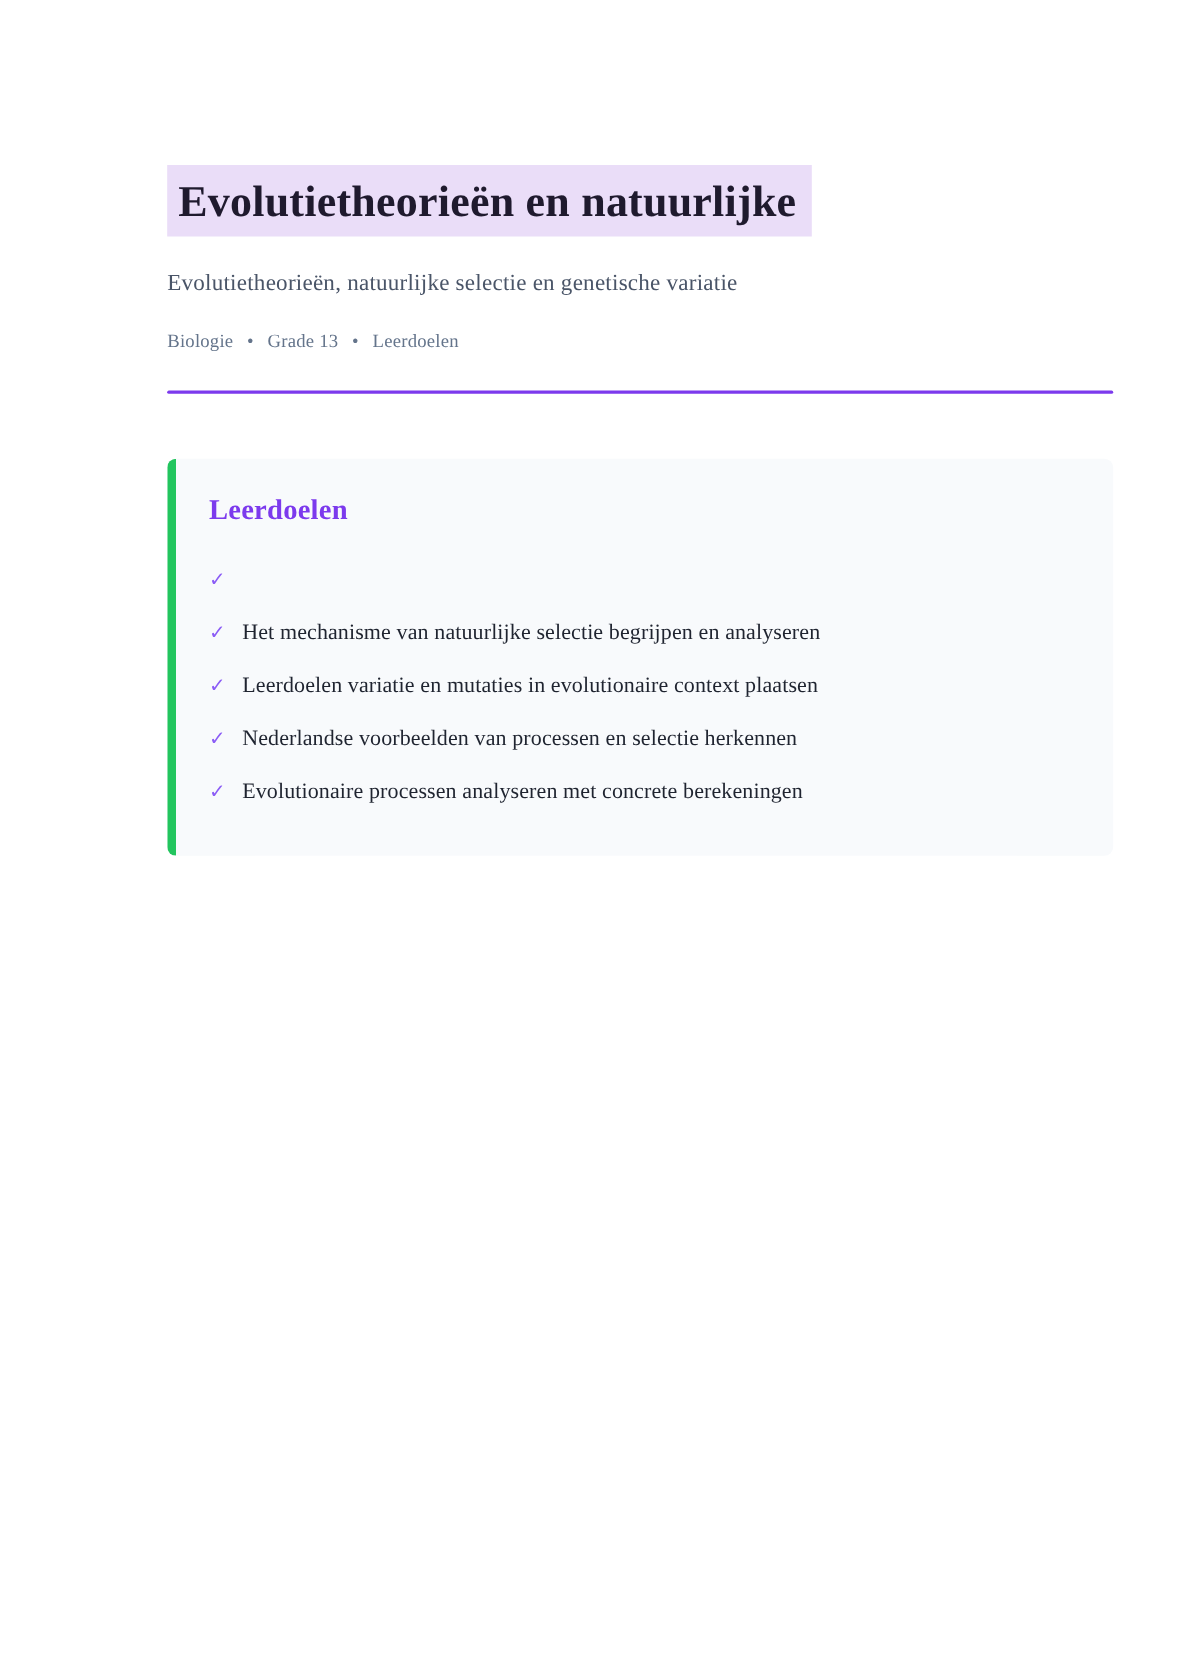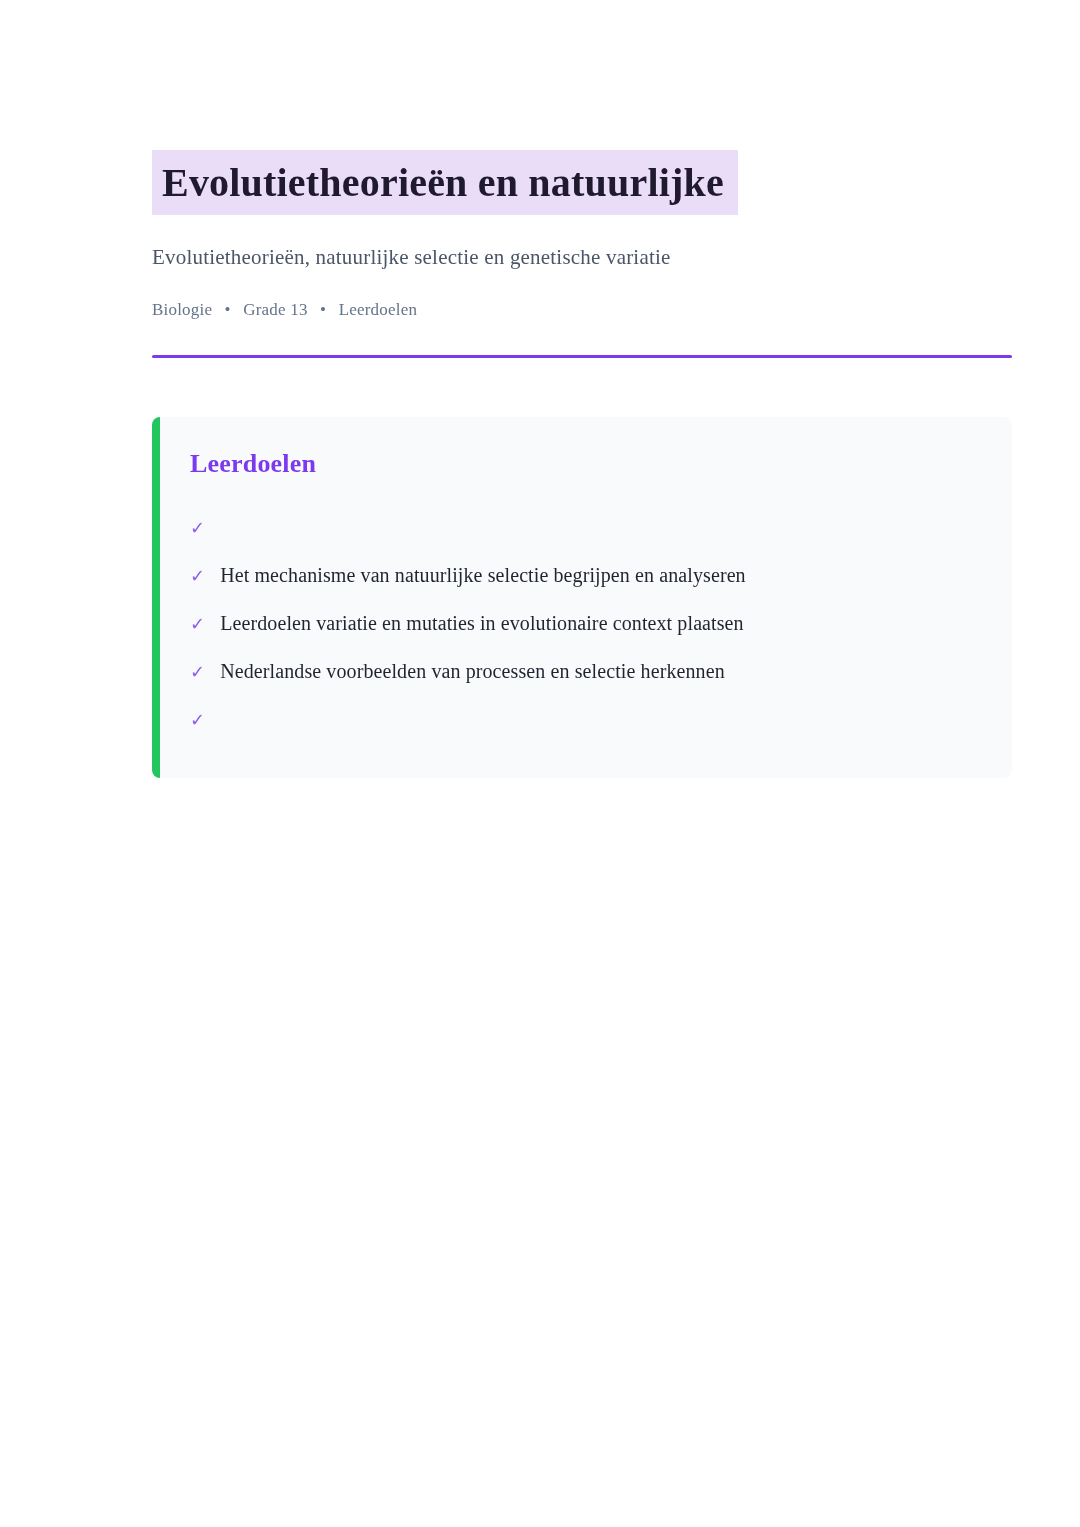--- a/index.html
+++ b/index.html
@@ -137,17 +137,18 @@
       <li>
         <span class="check">✓</span>
         <span>Leerdoelen variatie en mutaties in evolutionaire context plaatsen</span>
       </li>
       <li>
         <span class="check">✓</span>
         <span>Nederlandse voorbeelden van processen en selectie herkennen</span>
       </li>
       <li>
         <span class="check">✓</span>
+        <span>Evolutionaire processen analyseren met concrete berekeningen</span>
       </li>
     </ul>
   </section>
 
 </div>
 
 </body></html>

